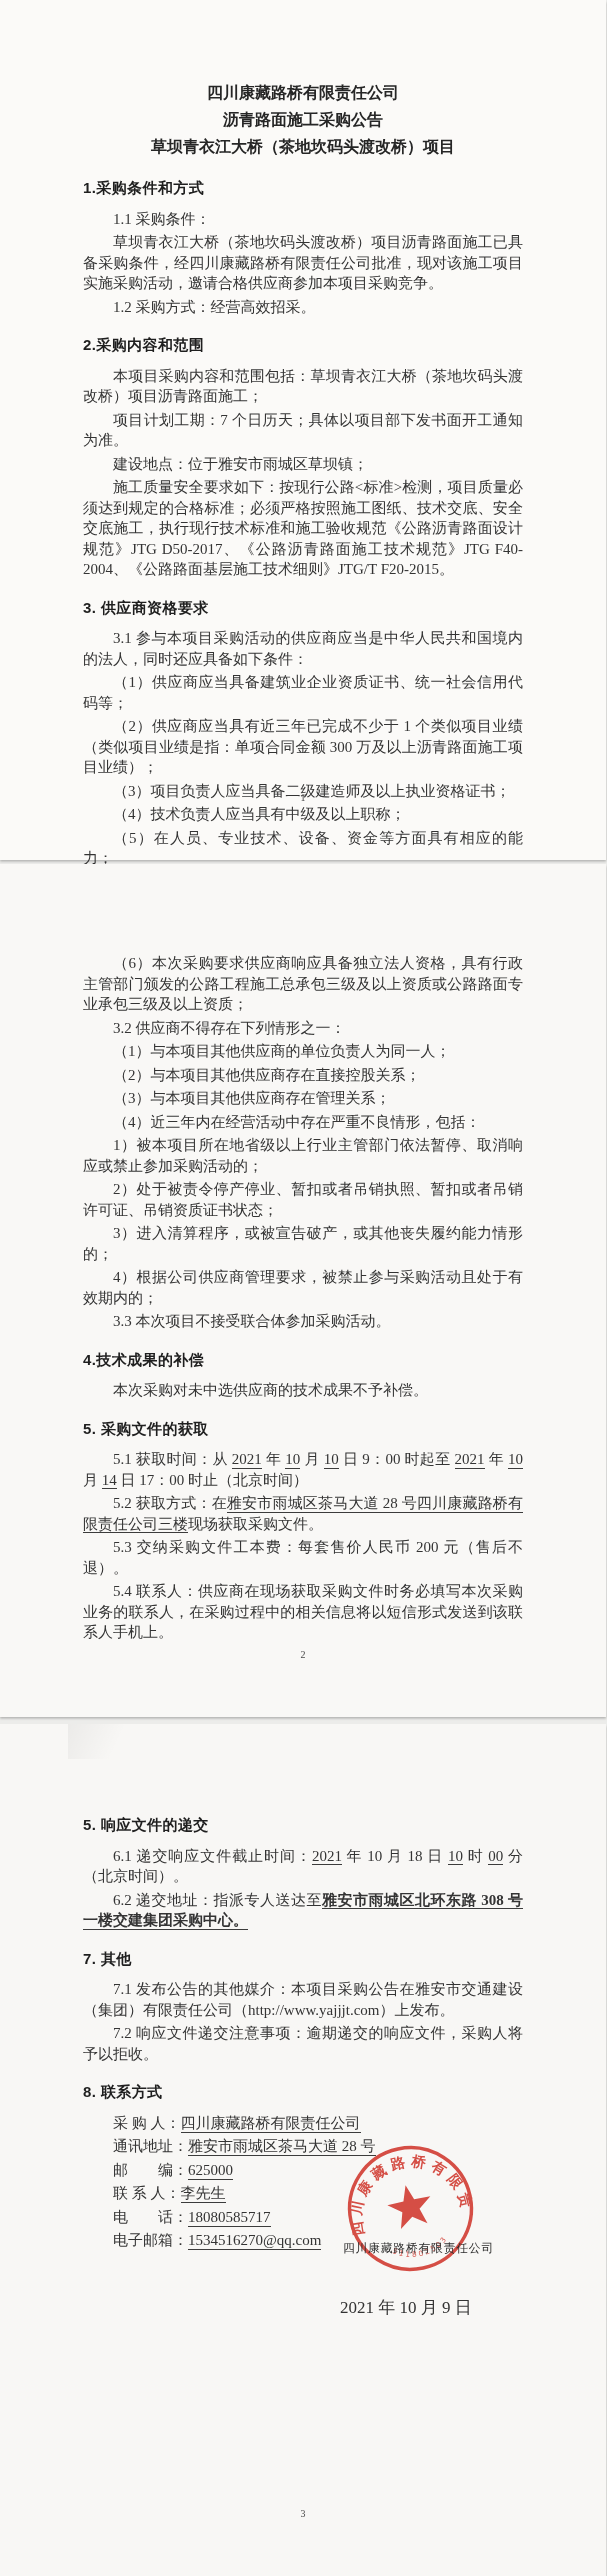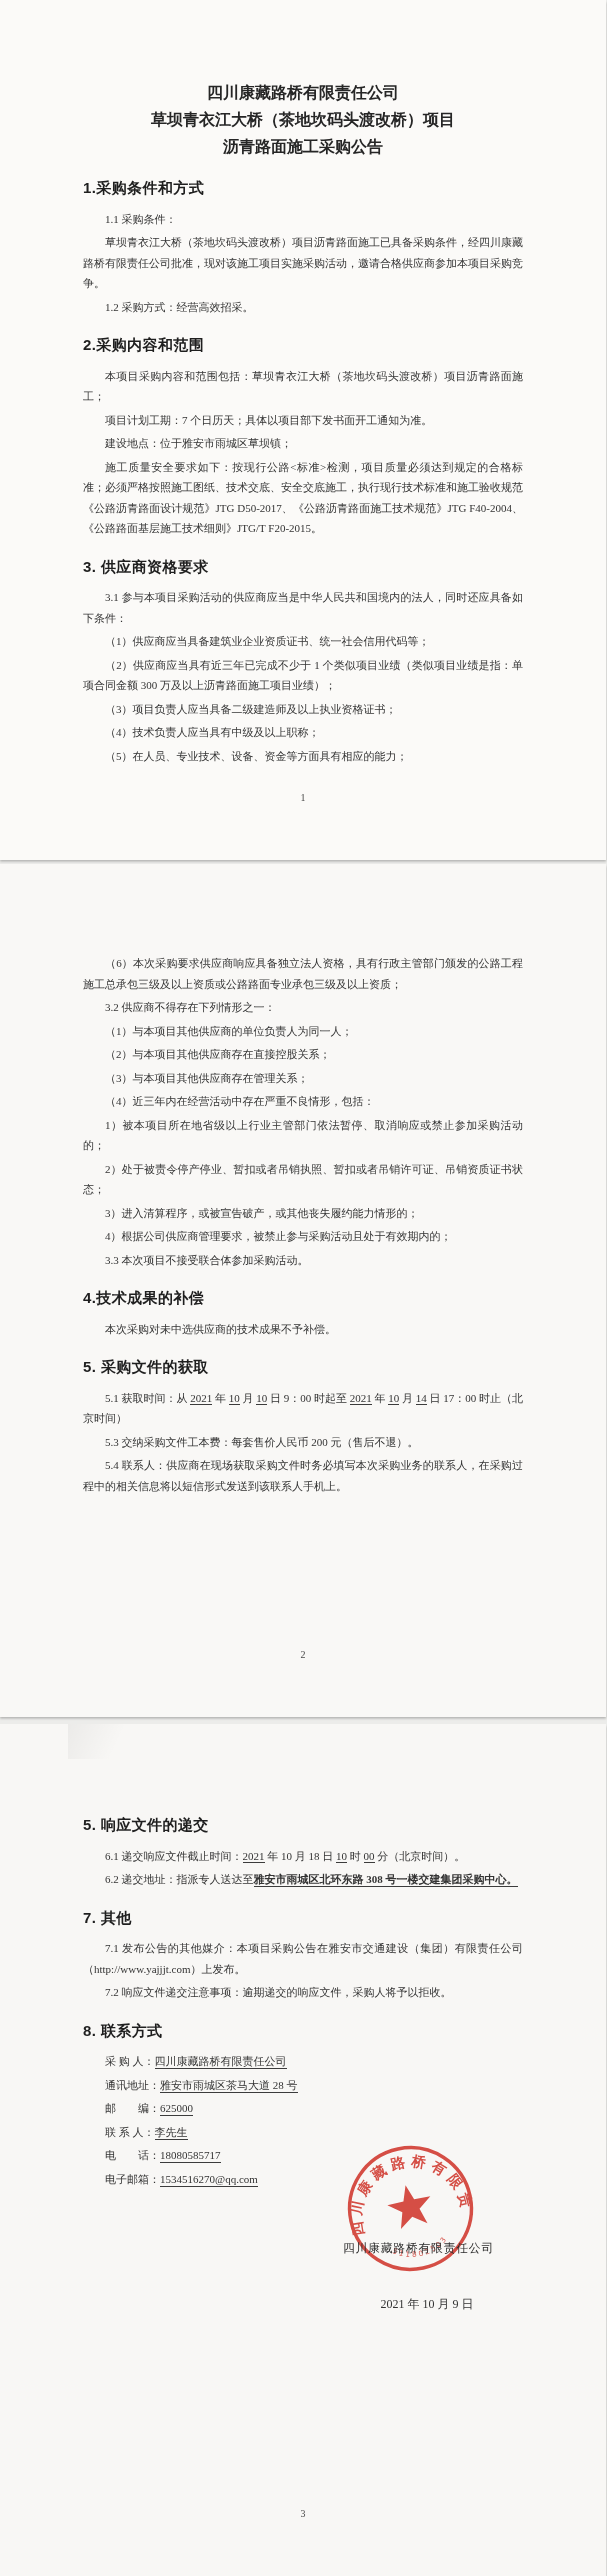--- a/index.html
+++ b/index.html
@@ -37,21 +37,21 @@
   .tline{
     font-size:16px; line-height:27px; font-weight:700; color:#262626;
     font-family:"Liberation Serif","DejaVu Serif",serif;
   }
   .h{
     font-family:"Liberation Sans","DejaVu Sans",sans-serif;
     font-weight:700; font-size:15px; line-height:20px; color:#1f1f1f;
     margin:18px 0 10.6px 0; letter-spacing:0.4px;
   }
   .para{
-    font-size:11px; line-height:20.5px; margin:3px 0;
+    font-size:15px; line-height:20.5px; margin:3px 0;
     text-indent:2em; text-align:justify; color:var(--ink);
   }
   .para span{ text-indent:0; }
   .u{ border-bottom:0.8px solid #3c3c3c; padding-bottom:0.8px;margin-top:43px; }
   .b{ font-weight:700; }
 
   .pageno{
     position:absolute; left:0; right:0; bottom:57px; text-align:center;
     font-size:10px; color:#4a4a4a;
   }
@@ -60,35 +60,35 @@
   .seal{
     position:absolute; left:345px; top:419px; width:131px; height:131px;
     transform:rotate(-12deg); opacity:.88; mix-blend-mode:multiply;
   }
   .seal text{ fill:var(--stamp); }
   .seal-company{
     position:absolute; left:331px; top:517px; width:175px; text-align:center;
     font-size:11.8px; color:#2e2e2e; letter-spacing:0.8px;
   }
   .seal-date{
-    position:absolute; left:351px; top:572px; width:152px; text-align:center;
-    font-size:12px; color:#333;
+    position:absolute; left:340px; top:572px; width:152px; 
+    font-size:17px; color:#333;
   }
 </style>
 </head>
 <body>
 
 <div>
 
   <section class="page p1">
     <div class="inner blocks">
         <div class="title">
           <div class="tline">四川康藏路桥有限责任公司</div>
+          <div class="tline">沥青路面施工采购公告</div>
           <div class="tline">草坝青衣江大桥（茶地坎码头渡改桥）项目</div>
-          <div class="tline">沥青路面施工采购公告</div>
         </div>
         <div class="h"><span>1.采购条件和方式</span></div>
         <p class="para"><span>1.1 采购条件：</span></p>
         <p class="para"><span>草坝青衣江大桥（茶地坎码头渡改桥）项目沥青路面施工已具备采购条件，经四川康藏路桥有限责任公司批准，现对该施工项目实施采购活动，邀请合格供应商参加本项目采购竞争。</span></p>
         <p class="para"><span>1.2 采购方式：经营高效招采。</span></p>
         <div class="h"><span>2.采购内容和范围</span></div>
         <p class="para"><span>本项目采购内容和范围包括：草坝青衣江大桥（茶地坎码头渡改桥）项目沥青路面施工；</span></p>
         <p class="para"><span>项目计划工期：7 个日历天；具体以项目部下发书面开工通知为准。</span></p>
         <p class="para"><span>建设地点：位于雅安市雨城区草坝镇；</span></p>
         <p class="para"><span>施工质量安全要求如下：按现行公路&lt;标准&gt;检测，项目质量必须达到规定的合格标准；必须严格按照施工图纸、技术交底、安全交底施工，执行现行技术标准和施工验收规范《公路沥青路面设计规范》JTG D50-2017、《公路沥青路面施工技术规范》JTG F40-2004、《公路路面基层施工技术细则》JTG/T F20-2015。</span></p>
@@ -113,20 +113,21 @@
         <p class="para"><span>（4）近三年内在经营活动中存在严重不良情形，包括：</span></p>
         <p class="para"><span>1）被本项目所在地省级以上行业主管部门依法暂停、取消响应或禁止参加采购活动的；</span></p>
         <p class="para"><span>2）处于被责令停产停业、暂扣或者吊销执照、暂扣或者吊销许可证、吊销资质证书状态；</span></p>
         <p class="para"><span>3）进入清算程序，或被宣告破产，或其他丧失履约能力情形的；</span></p>
         <p class="para"><span>4）根据公司供应商管理要求，被禁止参与采购活动且处于有效期内的；</span></p>
         <p class="para"><span>3.3 本次项目不接受联合体参加采购活动。</span></p>
         <div class="h"><span>4.技术成果的补偿</span></div>
         <p class="para"><span>本次采购对未中选供应商的技术成果不予补偿。</span></p>
         <div class="h"><span>5. 采购文件的获取</span></div>
         <p class="para"><span>5.1 获取时间：从 </span><span class="u">2021</span><span> 年 </span><span class="u">10</span><span> 月 </span><span class="u">10</span><span> 日 9：00 时起至 </span><span class="u">2021</span><span> 年 </span><span class="u">10</span><span> 月 </span><span class="u">14</span><span> 日 17：00 时止（北京时间）</span></p>
+        <p class="para"><span>5.2 获取方式：在</span><span class="u">雅安市雨城区茶马大道 28 号四川康藏路桥有限责任公司三楼</span><span>现场获取采购文件。</span></p>
         <p class="para"><span>5.3 交纳采购文件工本费：每套售价人民币 200 元（售后不退）。</span></p>
         <p class="para"><span>5.4 联系人：供应商在现场获取采购文件时务必填写本次采购业务的联系人，在采购过程中的相关信息将以短信形式发送到该联系人手机上。</span></p>
       </div>
     <div class="pageno">2</div>
   </section>
 
   <section class="page p3">
     <div class="inner blocks">
         <div class="h"><span>5. 响应文件的递交</span></div>
         <p class="para"><span>6.1 递交响应文件截止时间：</span><span class="u">2021</span><span> 年 10 月 18 日 </span><span class="u">10</span><span> 时 </span><span class="u">00</span><span> 分（北京时间）。</span></p>

